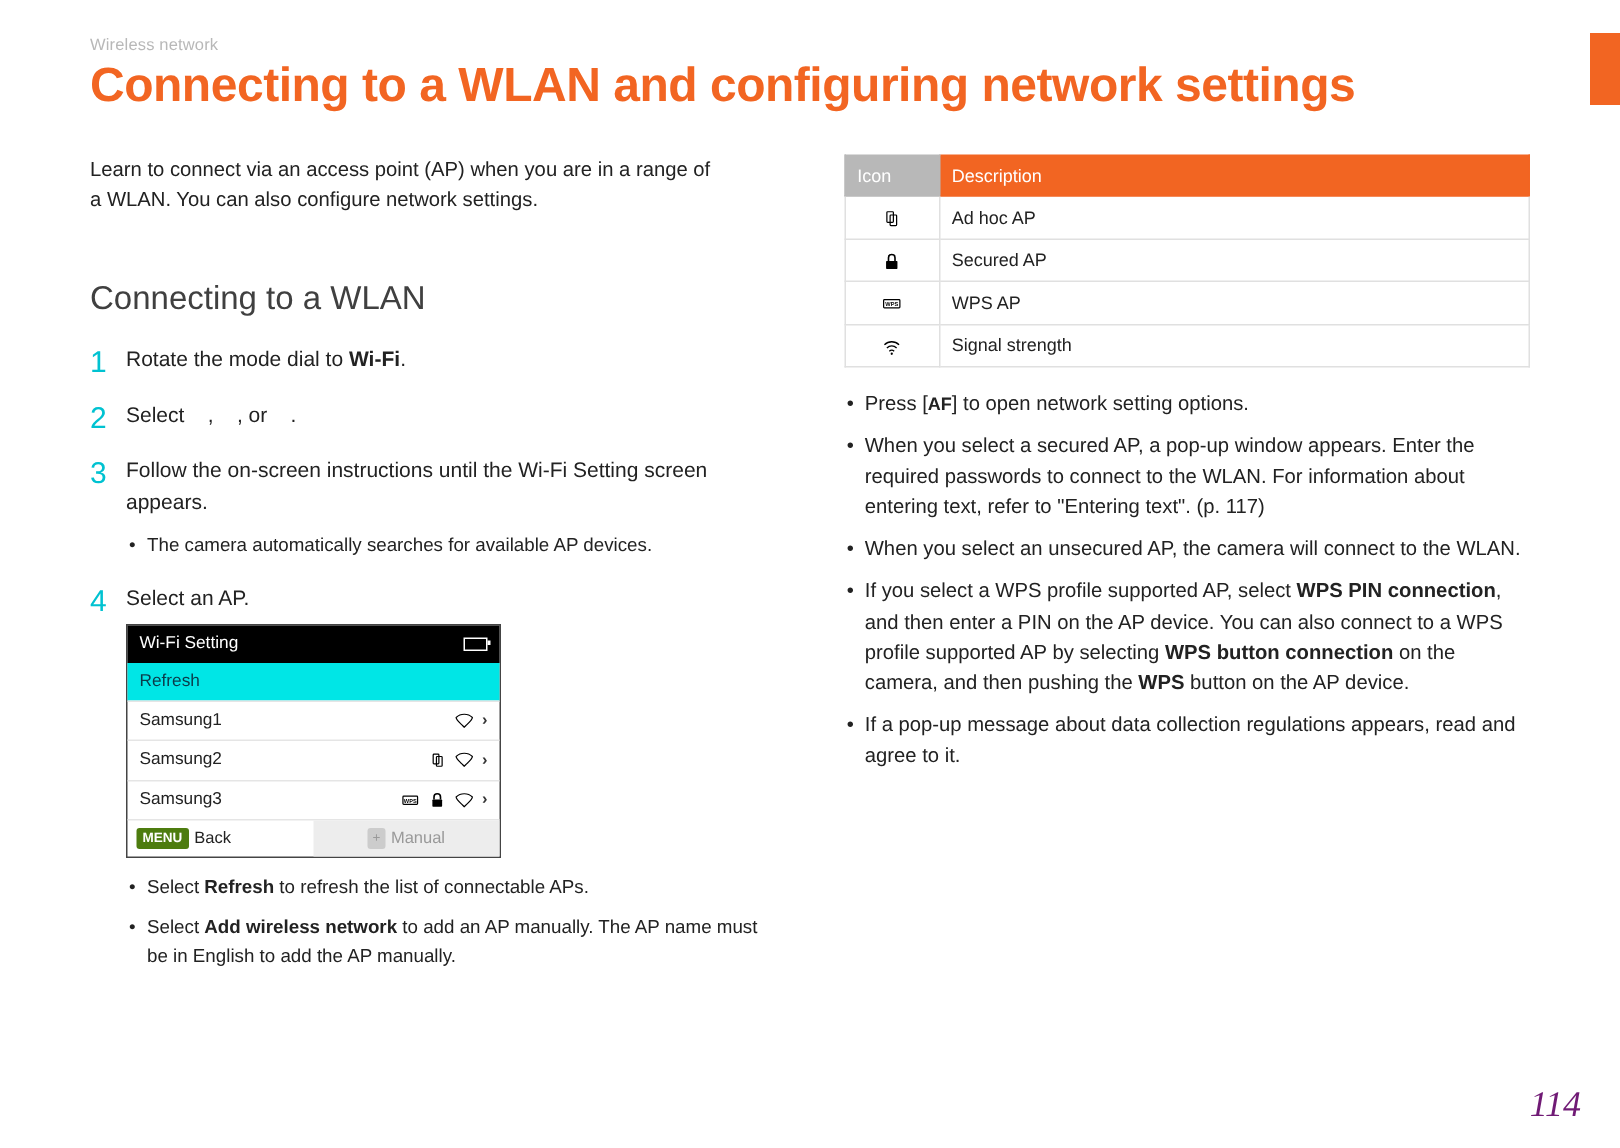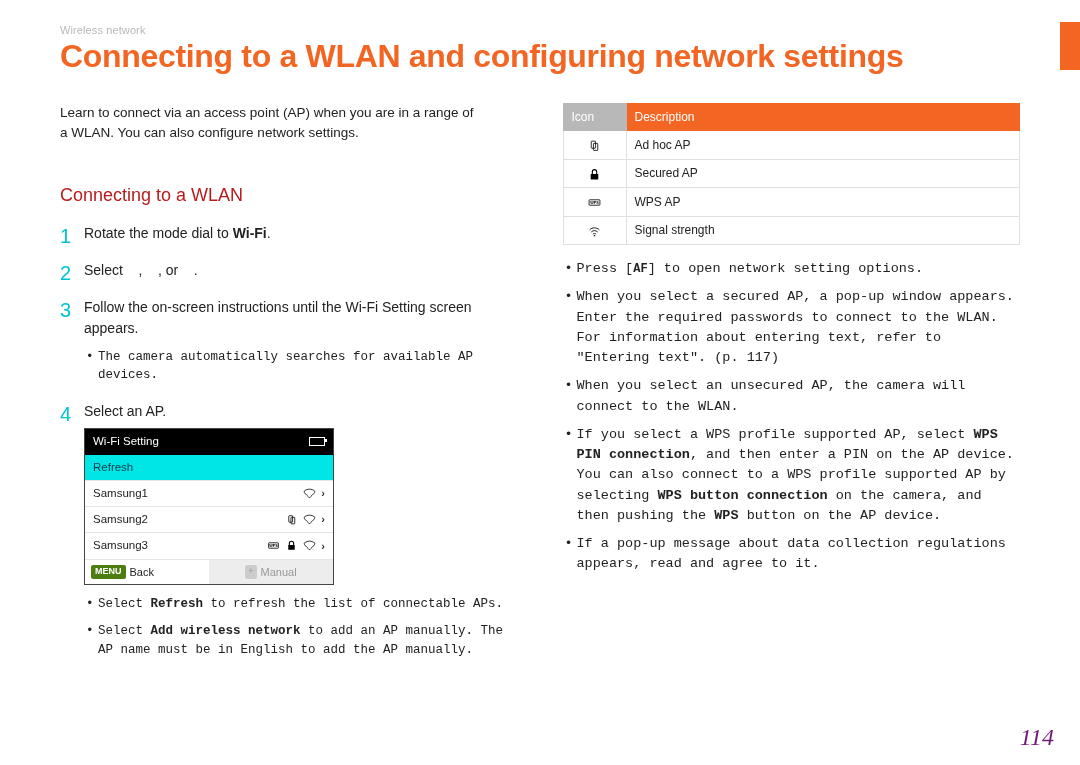--- a/index.html
+++ b/index.html
@@ -50,22 +50,22 @@
   .col {
     flex: 1 1 0;
     font-size: 13.5px;
     line-height: 1.5;
   }
   .intro {
     margin-bottom: 38px;
     max-width: 420px;
   }
   .section-h2 {
-    font-size: 18px;
-    color: #b91c1c;
+    font-size: 22px;
+    color: #404040;
     font-weight: 400;
     margin: 0 0 14px 0;
   }
   ol.steps {
     list-style: none;
     padding: 0;
     margin: 0;
     counter-reset: step;
   }
   ol.steps > li {
@@ -88,21 +88,20 @@
   .sub-bullets {
     list-style: none;
     padding-left: 0;
     margin: 8px 0 0 0;
     font-size: 12.5px;
   }
   .sub-bullets li {
     position: relative;
     padding-left: 14px;
     margin-bottom: 8px;
-    font-family: Liberation Mono, monospace;
   }
   .sub-bullets li::before {
     content: "•";
     position: absolute;
     left: 2px;
     top: 0;
   }
   .wifi-setting-box {
     width: 248px;
     border: 1px solid #444;

